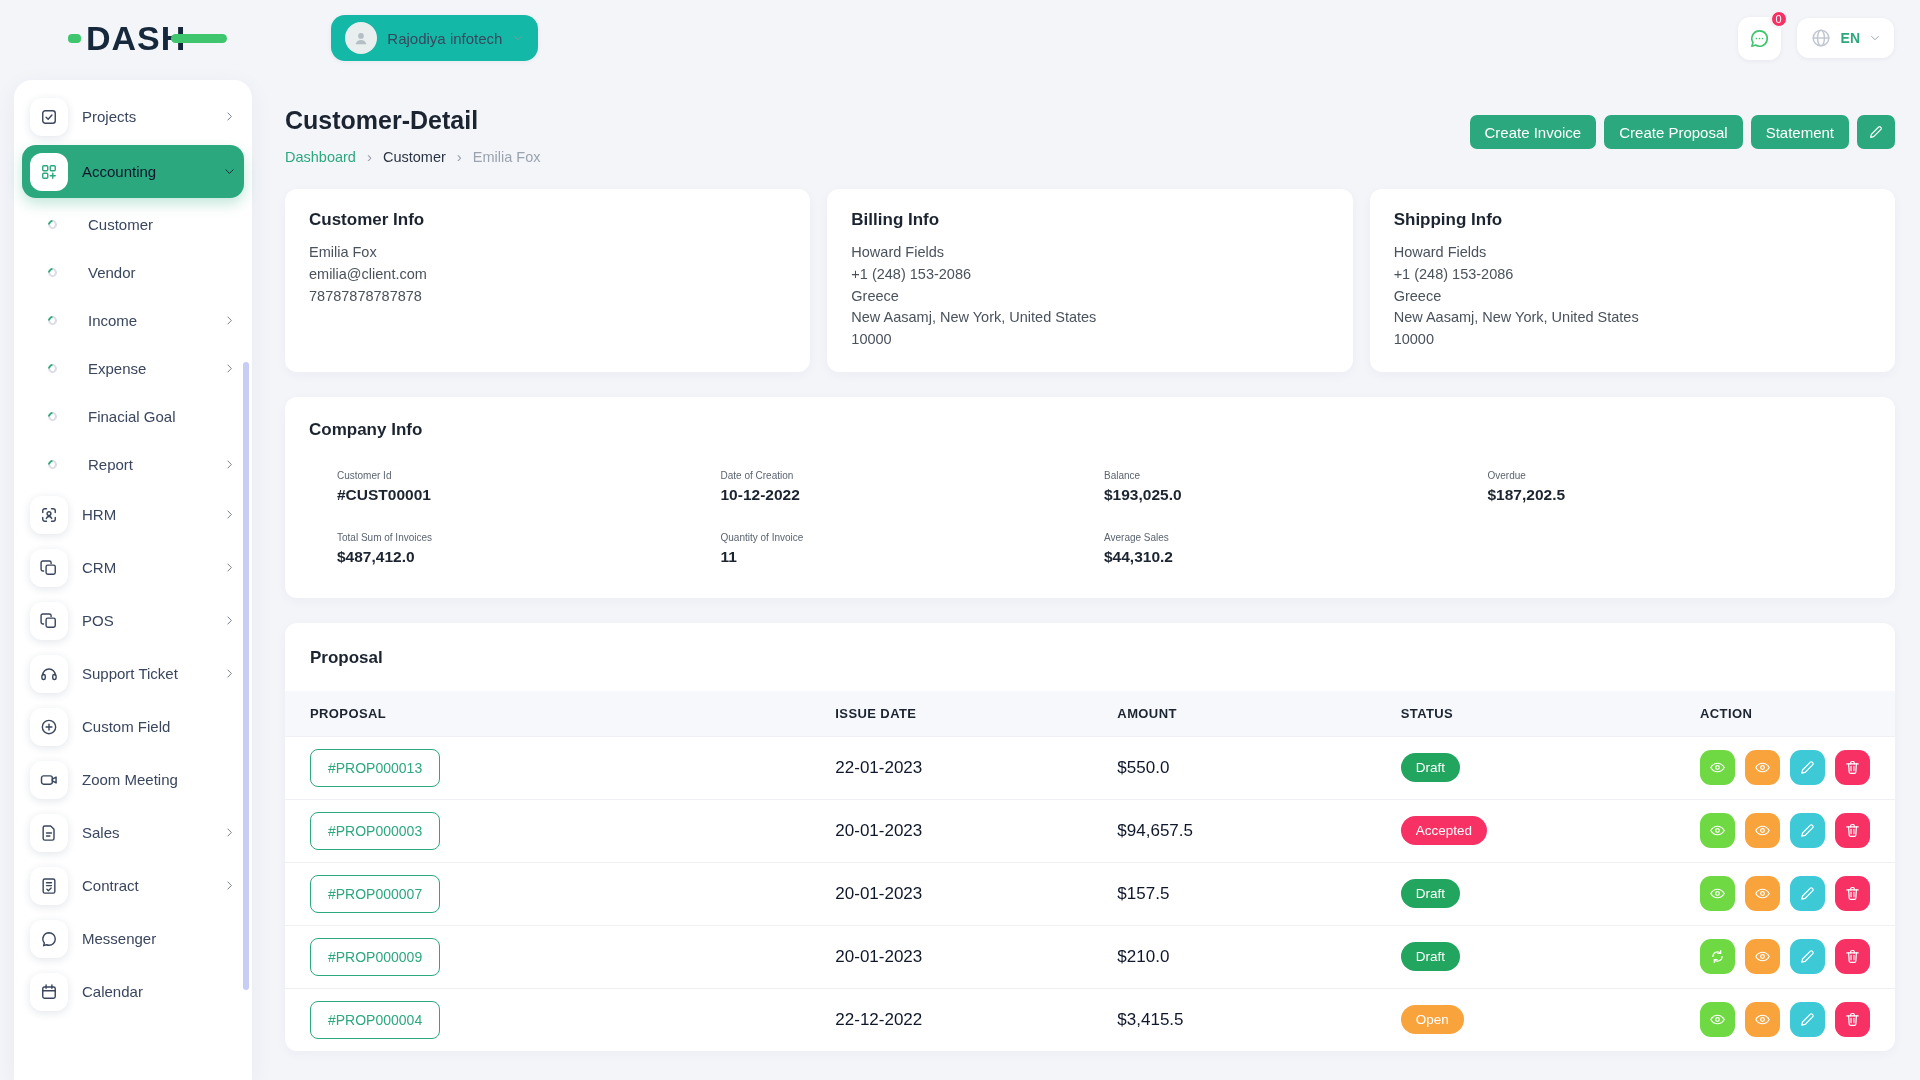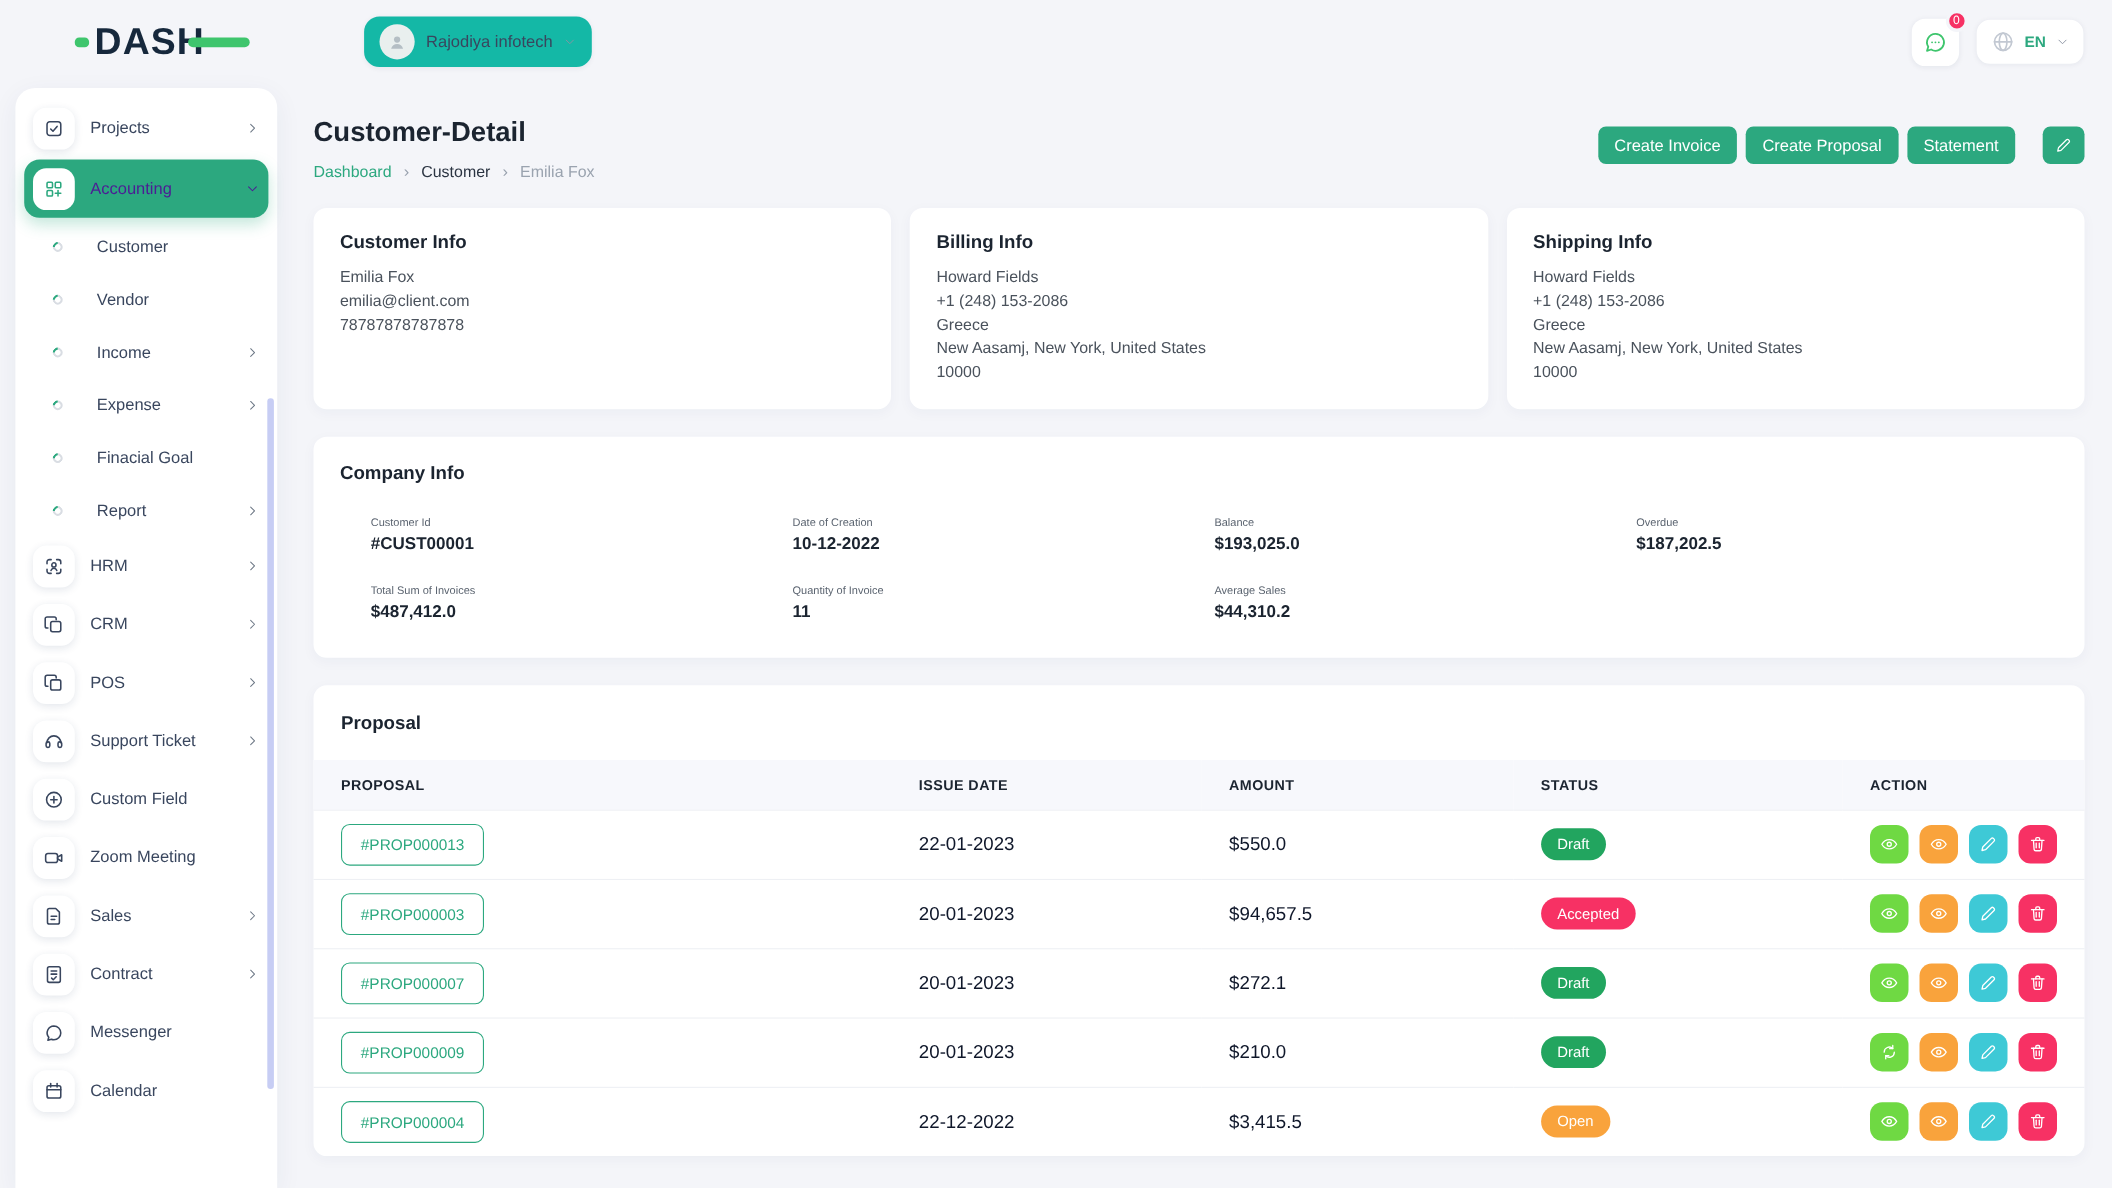--- a/index.html
+++ b/index.html
@@ -47,36 +47,36 @@
   .nav-item.sub{min-height:48px;padding:4px 8px 4px 12px}
   .tile{width:38px;height:38px;border-radius:12px;background:#fff;box-shadow:0 2px 8px rgba(27,46,94,.12);
     display:flex;align-items:center;justify-content:center;color:var(--text2);flex:none}
   .tile svg{width:20px;height:20px}
   .bullet{width:9px;height:9px;border-radius:50%;border:2px solid #d9dde3;border-left-color:var(--green);
     transform:rotate(45deg);margin:0 17px 0 14px;flex:none}
   .nav-label{font-size:15px;color:var(--text2)}
   .nav-chev{margin-left:auto;color:#6b7684}
   .nav-chev svg{width:13px;height:13px}
   .nav-item.active{background:var(--green);box-shadow:0 6px 14px rgba(44,168,127,.28);margin:2px 0}
-  .nav-item.active .nav-label,.nav-item.active .nav-chev{color:#4c1d95}
+  .nav-item.active .nav-label,.nav-item.active .nav-chev{color:#0f172a}
   .nav-item.active .tile{color:var(--green);box-shadow:none}
   .side-scrollbar{position:absolute;right:3px;top:282px;width:6px;height:628px;border-radius:3px;background:var(--scroll)}
 
   
   .content{position:absolute;left:285px;top:80px;right:0;bottom:0;padding:20px 25px 0 0}
   .page-head{display:flex;align-items:flex-start;justify-content:space-between}
   .page-title{margin:6px 0 0;font-size:25px;font-weight:700;color:var(--text)}
   .breadcrumb{display:flex;align-items:center;margin-top:13px;font-size:14.5px}
   .crumb-wrap{display:flex;align-items:center}
   .crumb-sep{color:#97a0ad;margin:0 11px;font-size:15px}
   .crumb{text-decoration:none;color:var(--text2);cursor:pointer}
   .crumb.link{color:var(--green)}
   .crumb.current{color:#2b3442}
   .crumb.muted{color:var(--muted2)}
-  .head-actions{display:flex;gap:25px;margin-top:15px}
+  .head-actions{display:flex;gap:8px;margin-top:15px}
   .btn-list{display:flex;gap:8px}
   .btn-green{background:var(--green);color:#fff;border:none;border-radius:7px;padding:0 15px;height:34px;
     font-size:15px;font-family:inherit;cursor:pointer}
   .btn-icon{width:38px;display:flex;align-items:center;justify-content:center;padding:0}
   .btn-icon svg{width:16px;height:16px}
 
   .card{background:#fff;border-radius:12px;box-shadow:0 3px 12px rgba(27,46,94,.04)}
   .cards-row{display:flex;gap:17px;margin-top:24px}
   .info-card{flex:1;padding:21px 24px;min-height:170px}
   .card-title{margin:0;font-size:17px;font-weight:700;color:var(--text)}
@@ -595,21 +595,21 @@
                       <line x1="10" y1="10.5" x2="10" y2="16.5"></line>
                       <line x1="14" y1="10.5" x2="14" y2="16.5"></line>
                     </svg>
                   </button>
                 </span>
               </td>
             </tr>
             <tr class="prow">
               <td><button class="prop-btn">#PROP000007</button></td>
               <td class="cell">20-01-2023</td>
-              <td class="cell">$272.1</td>
+              <td class="cell">$157.5</td>
               <td><span class="badge green">Draft</span></td>
               <td>
                 <span class="actions">
 
                 <button class="act lgreen">
                     <svg viewBox="0 0 24 24" fill="none" stroke="currentColor" stroke-width="1.7" stroke-linecap="round" stroke-linejoin="round">
                       <path d="M2.5 12s3.5-6 9.5-6 9.5 6 9.5 6-3.5 6-9.5 6-9.5-6-9.5-6z"></path>
                       <circle cx="12" cy="12" r="2.6"></circle>
                     </svg>
                   </button>

